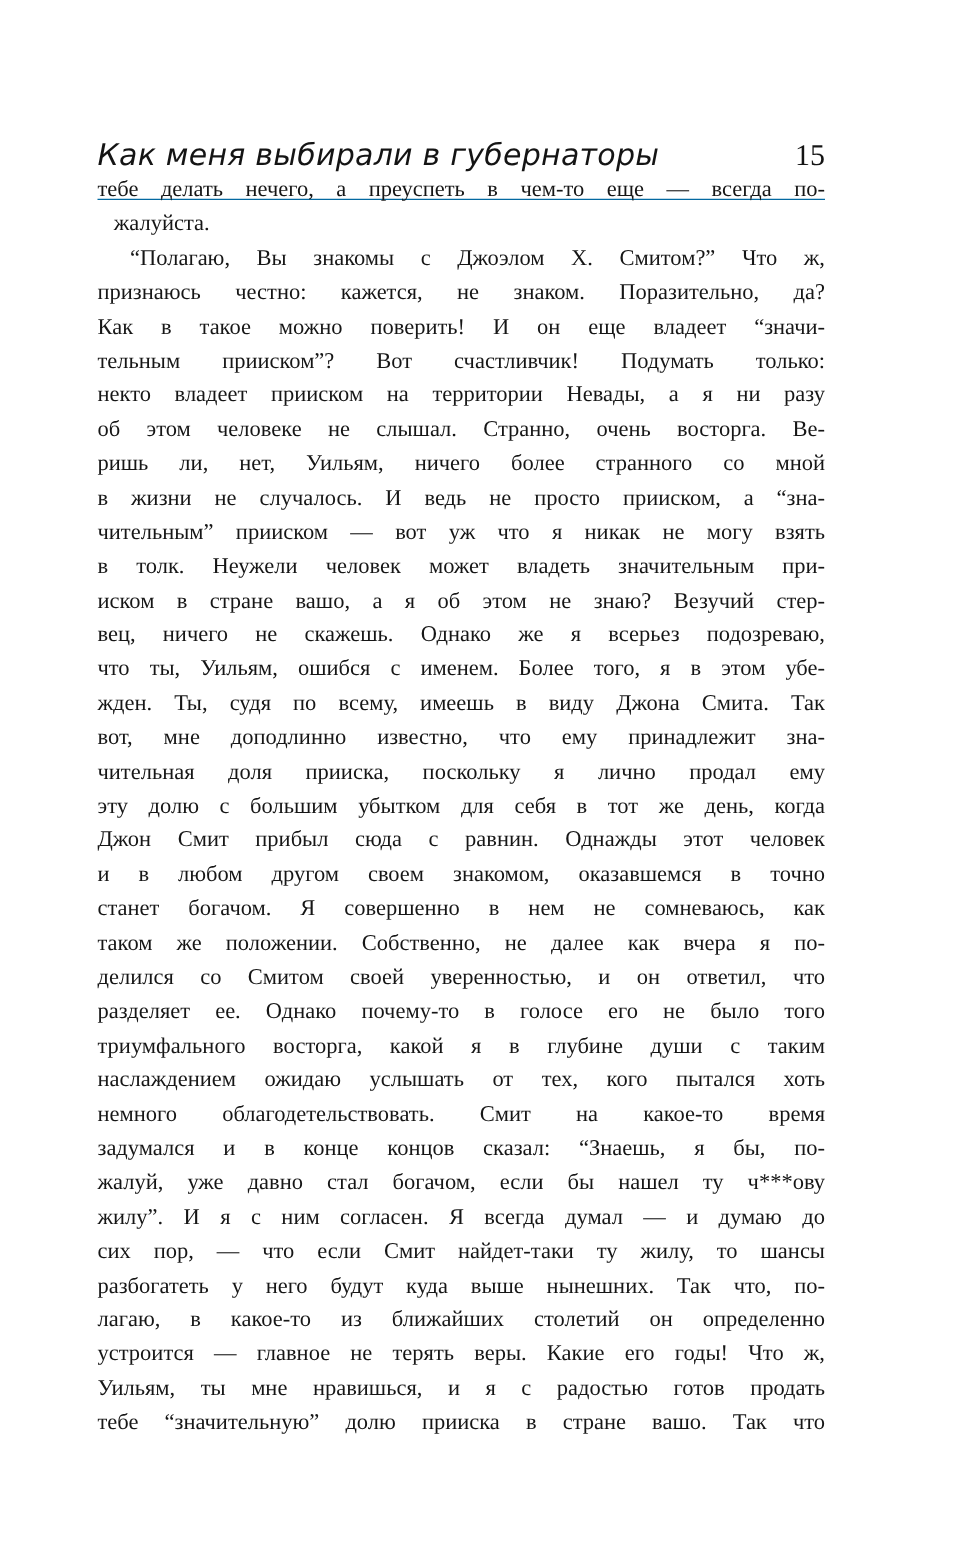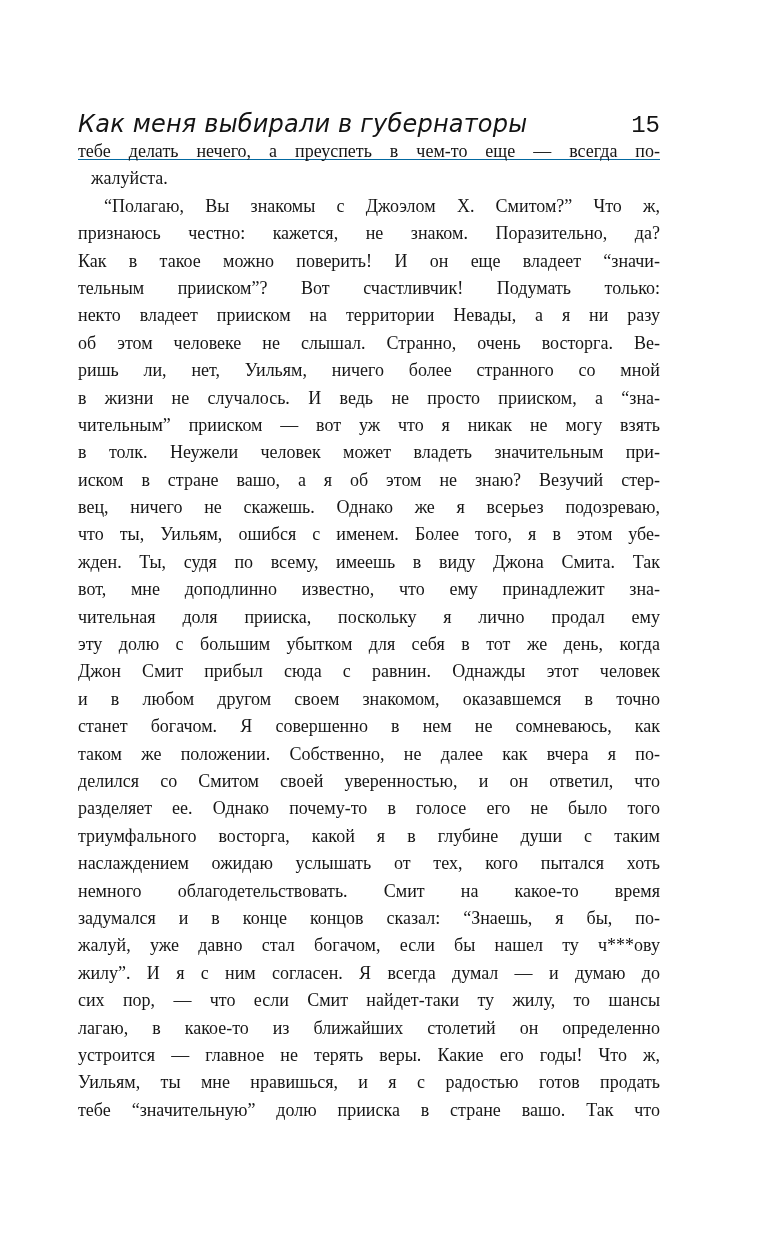--- a/index.html
+++ b/index.html
@@ -34,21 +34,21 @@
   }
   .running-title {
     font-family: "DejaVu Sans", sans-serif;
     font-style: italic;
     font-size: 24px;
     letter-spacing: 0.2px;
     color: #141414;
     white-space: nowrap;
   }
   .page-number {
-    font-family: Liberation Mono, monospace;
+    font-family: Liberation Serif, serif;
     font-size: 24px;
     color: #141414;
   }
   
   .body-text {
     position: absolute;
     left: 78px;
     top: 138px;
     width: 582px;
     color: #161616;
@@ -109,19 +109,20 @@
       <div class="line">таком же положении. Собственно, не далее как вчера я по-</div>
       <div class="line">делился со Смитом своей уверенностью, и он ответил, что</div>
       <div class="line">разделяет ее. Однако почему-то в голосе его не было того</div>
       <div class="line">триумфального восторга, какой я в глубине души с таким</div>
       <div class="line">наслаждением ожидаю услышать от тех, кого пытался хоть</div>
       <div class="line">немного облагодетельствовать. Смит на какое-то время</div>
       <div class="line">задумался и в конце концов сказал: “Знаешь, я бы, по-</div>
       <div class="line">жалуй, уже давно стал богачом, если бы нашел ту ч***ову</div>
       <div class="line">жилу”. И я с ним согласен. Я всегда думал — и думаю до</div>
       <div class="line">сих пор, — что если Смит найдет-таки ту жилу, то шансы</div>
+      <div class="line">разбогатеть у него будут куда выше нынешних. Так что, по-</div>
       <div class="line">лагаю, в какое-то из ближайших столетий он определенно</div>
       <div class="line">устроится — главное не терять веры. Какие его годы! Что ж,</div>
       <div class="line">Уильям, ты мне нравишься, и я с радостью готов продать</div>
       <div class="line">тебе “значительную” долю прииска в стране вашо. Так что</div>
     </div>
 
 </div>
 
 </body></html>

